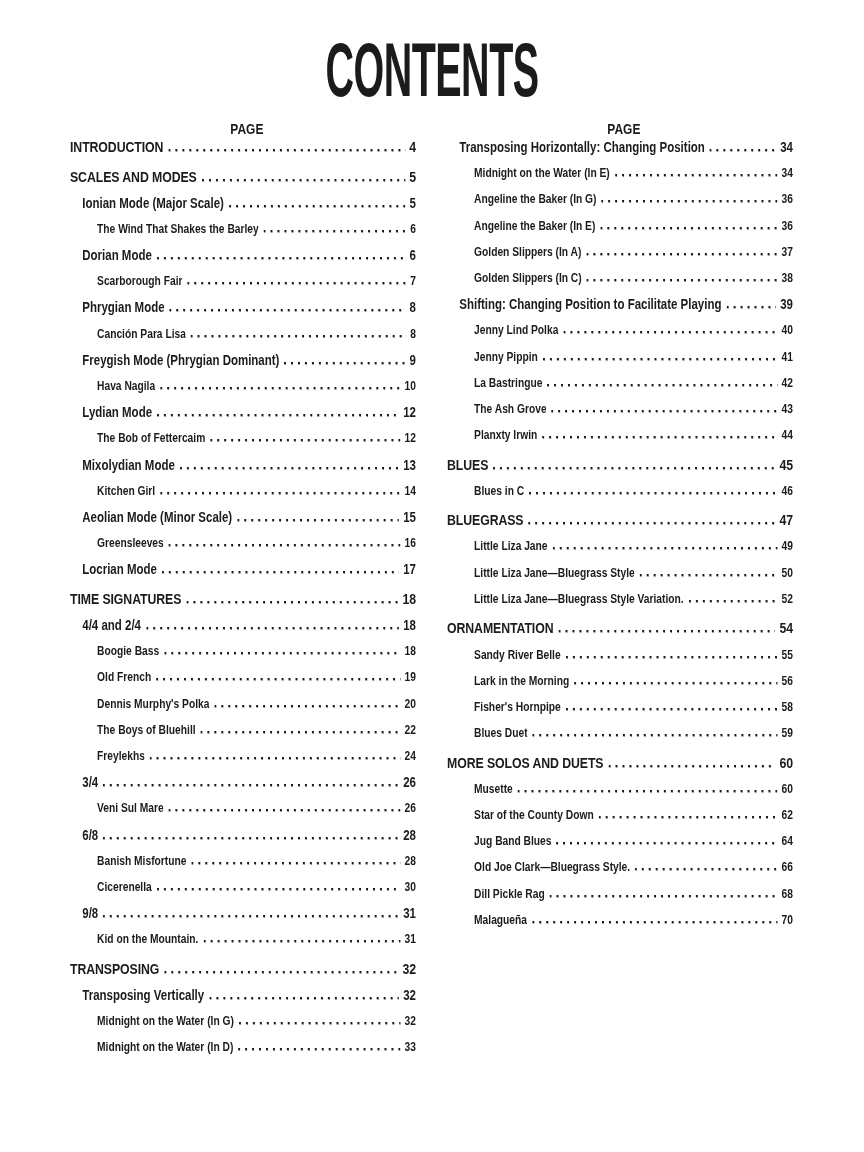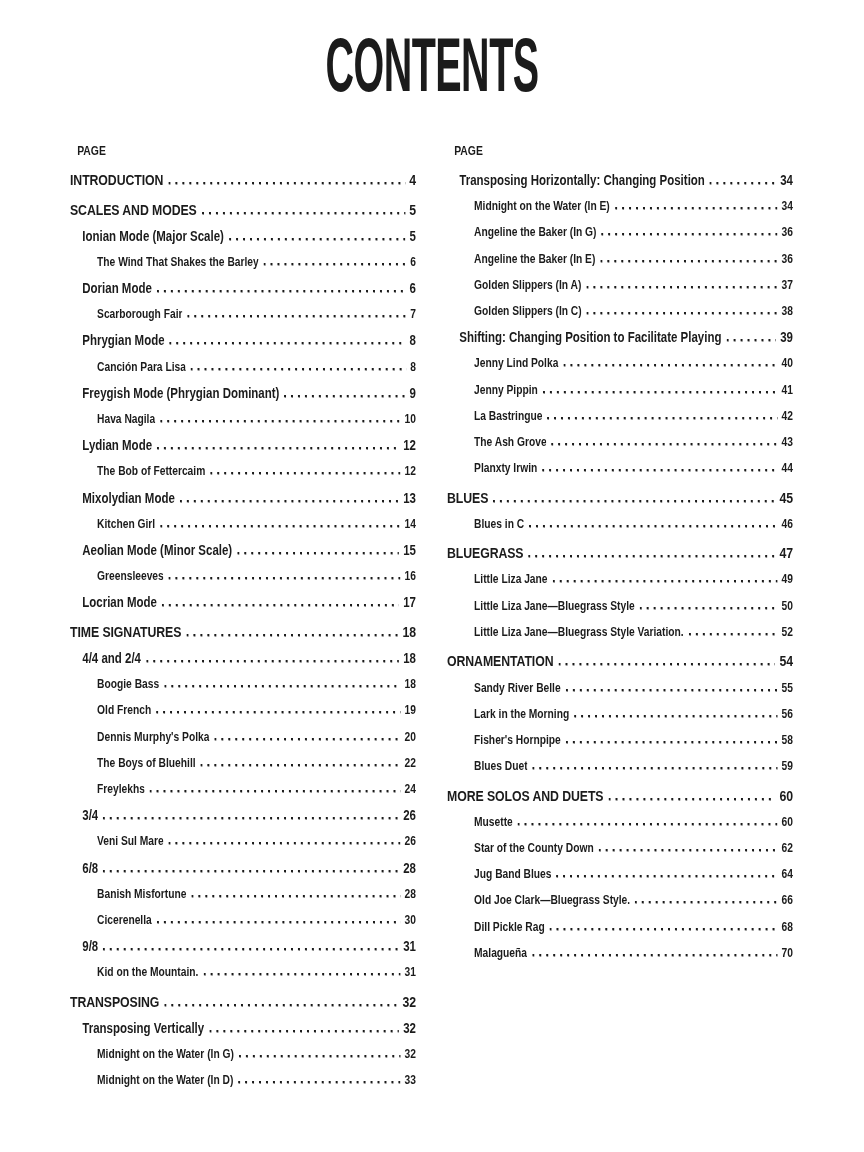--- a/index.html
+++ b/index.html
@@ -8,44 +8,44 @@
     position: relative;
     width: 864px;
     height: 1152px;
     background: #ffffff;
     overflow: hidden;
     font-family: "Liberation Sans", sans-serif;
     font-weight: 700;
     color: #1b1b1b;
   }
   .title {
-    margin: 11px;
-    padding-top: 24px;
+    margin: 0;
+    padding-top: 40px;
     height: 102px;
     text-align: center;
   }
   .title .squeeze {
     display: inline-block;
     font-size: 76px;
     line-height: 60px;
     letter-spacing: -1px;
     white-space: nowrap;
     transform: scaleX(0.52);
     transform-origin: center;
   }
   .columns {
     display: flex;
     gap: 31px;
     padding: 0 71px 0 70px;
   }
   .col { flex: 1; min-width: 0; }
   .page-label {
-    text-align: left;
-    margin: 20px 0 15px;
-    font-size: 13px;
+    text-align: center;
+    margin: 20px 0 4px;
+    font-size: 15px;
     line-height: 13px;
   }
   .page-label .squeeze-sm {
     display: inline-block;
     transform: scaleX(0.8);
     transform-origin: right center;
   }
   .toc-row {
     display: flex;
     align-items: baseline;

